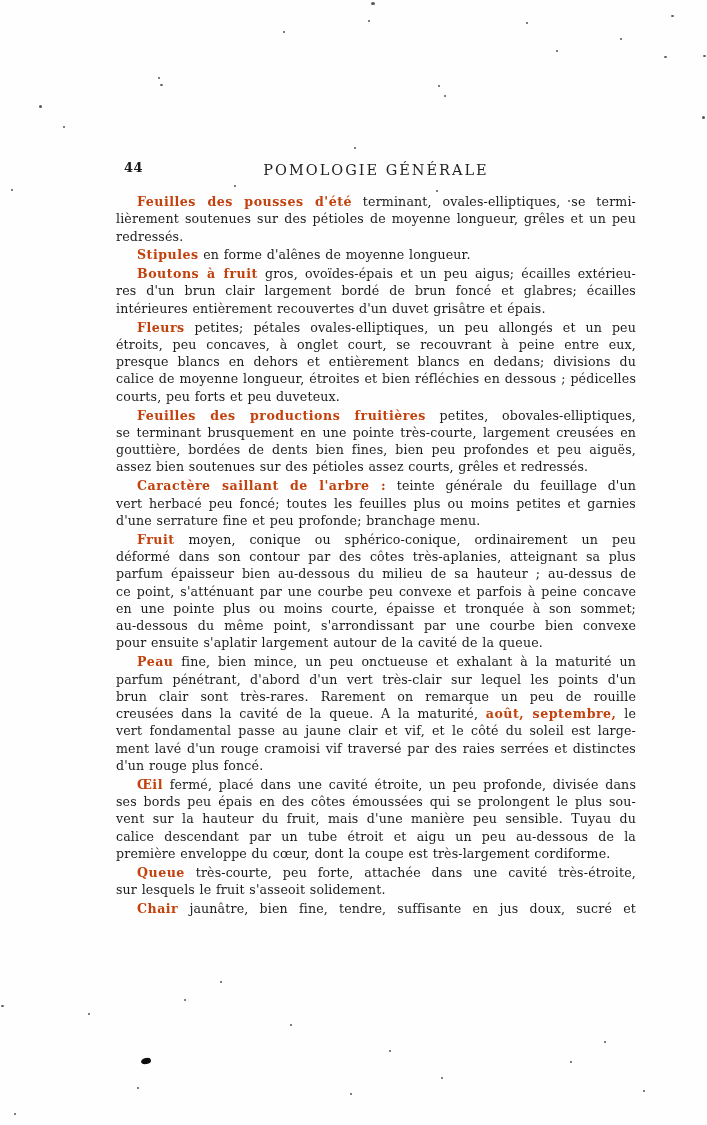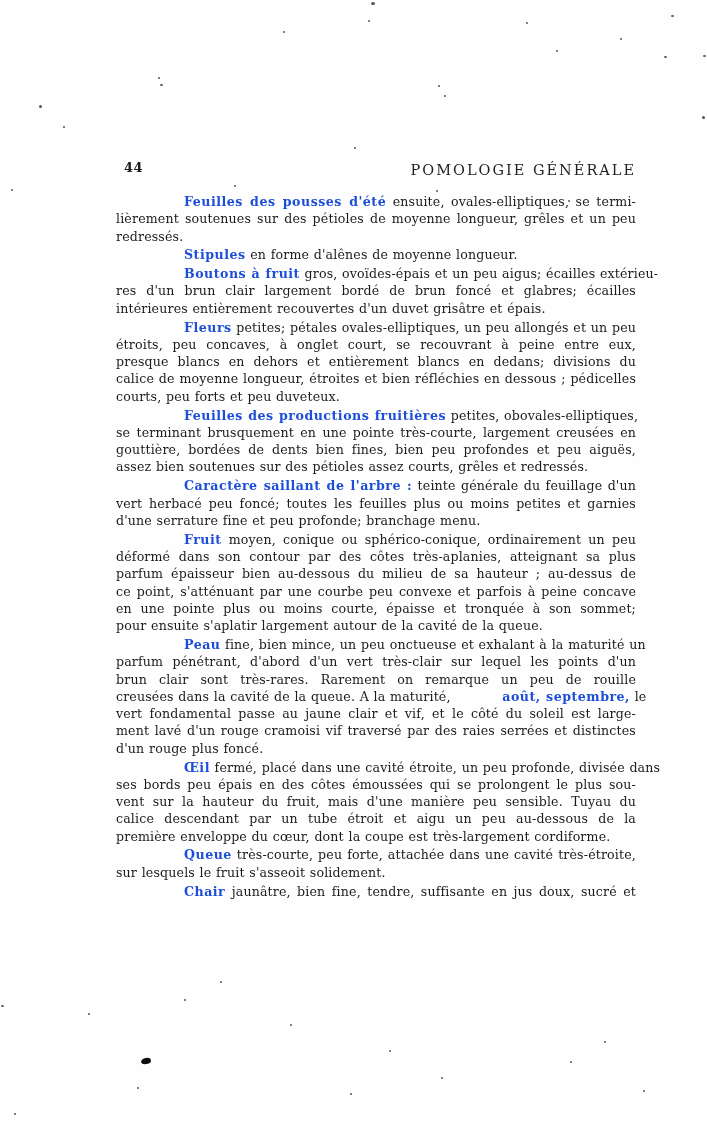--- a/index.html
+++ b/index.html
@@ -11,51 +11,51 @@
   .page{
     position:absolute;left:116px;top:158px;width:520px;
     color:#1b1b1b;
   }
   .header{position:relative;height:22px;}
   .page-number{
     position:absolute;left:8px;top:2px;
     font-size:13px;font-weight:bold;letter-spacing:0.5px;
   }
   .running-title{
-    text-align:right;font-size:14.5px;letter-spacing:2px;
+    text-align:center;font-size:14.5px;letter-spacing:2px;
     padding-top:4px;color:#1f1f1f;
   }
   .text-block{margin-top:13px;}
   .paragraph{margin:0 0 1.5px 0;}
   .line{
     font-size:12.6px;line-height:17.3px;height:17.3px;
     letter-spacing:0.15px;word-spacing:0.5px;
     text-align:justify;text-align-last:justify;
     white-space:nowrap;overflow:visible;
   }
   .line.last{text-align-last:left;}
   .line.first{padding-left:21px;}
-  .lead{font-weight:bold;letter-spacing:0.5px;color:#1d4ed8;margin-left:47px;}
+  .lead{font-weight:bold;letter-spacing:0.5px;color:#c2410c;}
   .speck{position:absolute;background:#2a2a2a;border-radius:50%;opacity:0.8;}
   .ink-blot{
     position:absolute;background:#0d0d0d;border-radius:55% 45% 50% 50%;
     transform:rotate(-8deg);
   }
 </style>
 </head>
 <body>
 
 <div class="page">
   <div class="header">
     <span class="page-number">44</span>
     <div class="running-title">POMOLOGIE GÉNÉRALE</div>
   </div>
   <div class="text-block" id="text-block">
       <div class="paragraph">
-        <div class="line first"><span class="lead">Feuilles des pousses d'été</span><span> ensuite, ovales-elliptiques, se termi-</span></div>
+        <div class="line first"><span class="lead">Feuilles des pousses d'été</span><span> terminant, ovales-elliptiques, se termi-</span></div>
         <div class="line"><span>lièrement soutenues sur des pétioles de moyenne longueur, grêles et un peu</span></div>
         <div class="line last"><span>redressés.</span></div>
       </div>
       <div class="paragraph">
         <div class="line first last"><span class="lead">Stipules</span><span> en forme d'alênes de moyenne longueur.</span></div>
       </div>
       <div class="paragraph">
         <div class="line first"><span class="lead">Boutons à fruit</span><span> gros, ovoïdes-épais et un peu aigus; écailles extérieu-</span></div>
         <div class="line"><span>res d'un brun clair largement bordé de brun foncé et glabres; écailles</span></div>
         <div class="line last"><span>intérieures entièrement recouvertes d'un duvet grisâtre et épais.</span></div>
@@ -77,20 +77,21 @@
         <div class="line first"><span class="lead">Caractère saillant de l'arbre :</span><span> teinte générale du feuillage d'un</span></div>
         <div class="line"><span>vert herbacé peu foncé; toutes les feuilles plus ou moins petites et garnies</span></div>
         <div class="line last"><span>d'une serrature fine et peu profonde; branchage menu.</span></div>
       </div>
       <div class="paragraph">
         <div class="line first"><span class="lead">Fruit</span><span> moyen, conique ou sphérico-conique, ordinairement un peu</span></div>
         <div class="line"><span>déformé dans son contour par des côtes très-aplanies, atteignant sa plus</span></div>
         <div class="line"><span>parfum épaisseur bien au-dessous du milieu de sa hauteur ; au-dessus de</span></div>
         <div class="line"><span>ce point, s'atténuant par une courbe peu convexe et parfois à peine concave</span></div>
         <div class="line"><span>en une pointe plus ou moins courte, épaisse et tronquée à son sommet;</span></div>
+        <div class="line"><span>au-dessous du même point, s'arrondissant par une courbe bien convexe</span></div>
         <div class="line last"><span>pour ensuite s'aplatir largement autour de la cavité de la queue.</span></div>
       </div>
       <div class="paragraph">
         <div class="line first"><span class="lead">Peau</span><span> fine, bien mince, un peu onctueuse et exhalant à la maturité un</span></div>
         <div class="line"><span>parfum pénétrant, d'abord d'un vert très-clair sur lequel les points d'un</span></div>
         <div class="line"><span>brun clair sont très-rares. Rarement on remarque un peu de rouille</span></div>
         <div class="line"><span>creusées dans la cavité de la queue. A la maturité, </span><span class="lead">août, septembre,</span><span> le</span></div>
         <div class="line"><span>vert fondamental passe au jaune clair et vif, et le côté du soleil est large-</span></div>
         <div class="line"><span>ment lavé d'un rouge cramoisi vif traversé par des raies serrées et distinctes</span></div>
         <div class="line last"><span>d'un rouge plus foncé.</span></div>

